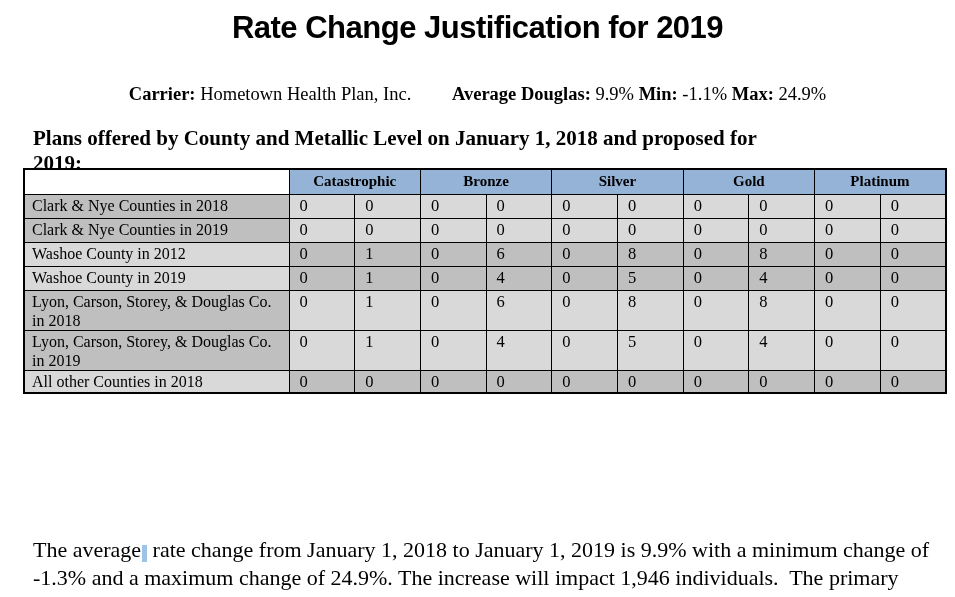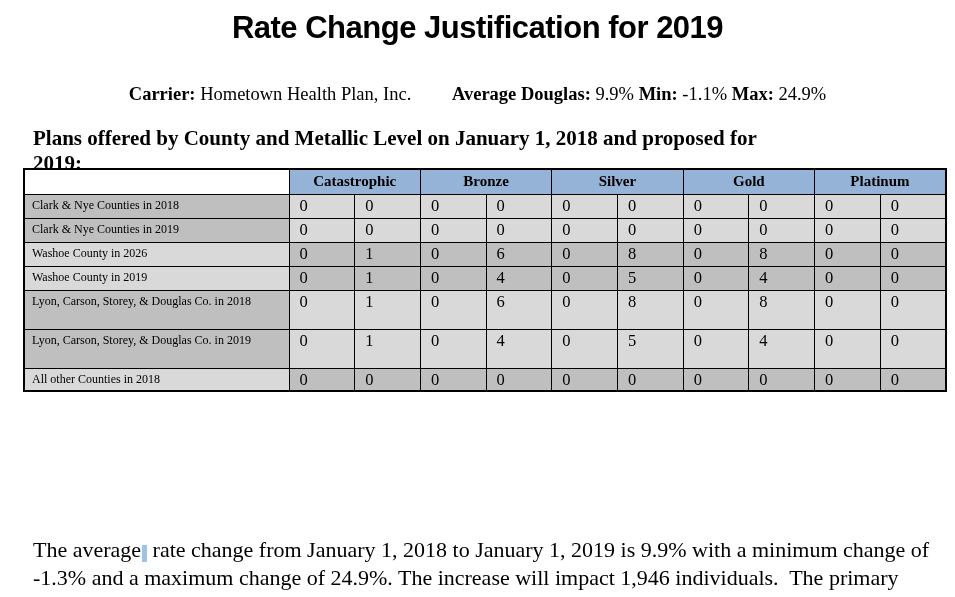--- a/index.html
+++ b/index.html
@@ -44,21 +44,21 @@
     border:1px solid #000;overflow:hidden;
   }
   tr.metal-row{height:25px;}
   tr.metal-row th{background:var(--header-blue);font-size:15px;font-weight:bold;text-align:center;vertical-align:middle;}
   tr.metal-row th.blank, tr.ex-row th.blank{background:#ffffff;}
   tr.ex-row{height:42px;}
   tr.ex-row th{font-size:16px;font-weight:normal;text-align:center;vertical-align:middle;white-space:pre-line;line-height:20px;}
   tr.ex-row th.on{background:var(--on-ex-pink);}
   tr.ex-row th.off{background:var(--off-ex-blue);}
 
-  tbody td.label{font-size:12px;padding:1px 4px 0 7px;vertical-align:top;line-height:19px;}
+  tbody td.label{font-size:16px;padding:1px 4px 0 7px;vertical-align:top;line-height:19px;}
   tbody td.num{font-size:16.5px;padding:1px 0 0 10px;vertical-align:top;text-align:left;}
   tbody td.shade-dark{background:var(--dark-gray);}
   tbody td.shade-light{background:var(--light-gray);}
   tbody tr{height:24px;}
   tbody tr:nth-child(5), tbody tr:nth-child(6){height:39px;}
   tbody tr:nth-child(7), tbody tr:nth-child(8){height:21px;margin-left:40px;}
 
   .scope-heading{
     position:absolute;top:501px;left:33px;
     font-family:"Liberation Serif",serif;font-weight:bold;font-size:18.5px;
@@ -138,21 +138,21 @@
           <td class="num shade-light">0</td>
           <td class="num shade-light">0</td>
           <td class="num shade-light">0</td>
           <td class="num shade-light">0</td>
           <td class="num shade-light">0</td>
           <td class="num shade-light">0</td>
           <td class="num shade-light">0</td>
           <td class="num shade-light">0</td>
         </tr>
         <tr>
-          <td class="label shade-light">Washoe County in 2026</td>
+          <td class="label shade-light">Washoe County in 2012</td>
           <td class="num shade-dark">0</td>
           <td class="num shade-dark">1</td>
           <td class="num shade-dark">0</td>
           <td class="num shade-dark">6</td>
           <td class="num shade-dark">0</td>
           <td class="num shade-dark">8</td>
           <td class="num shade-dark">0</td>
           <td class="num shade-dark">8</td>
           <td class="num shade-dark">0</td>
           <td class="num shade-dark">0</td>

